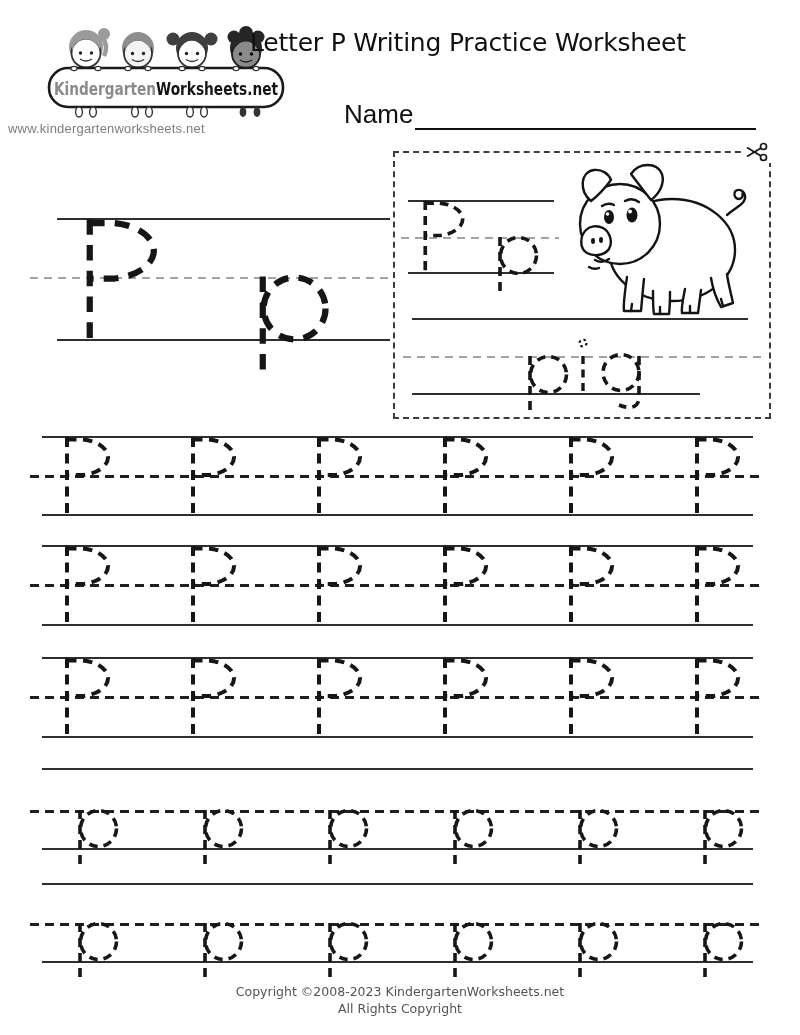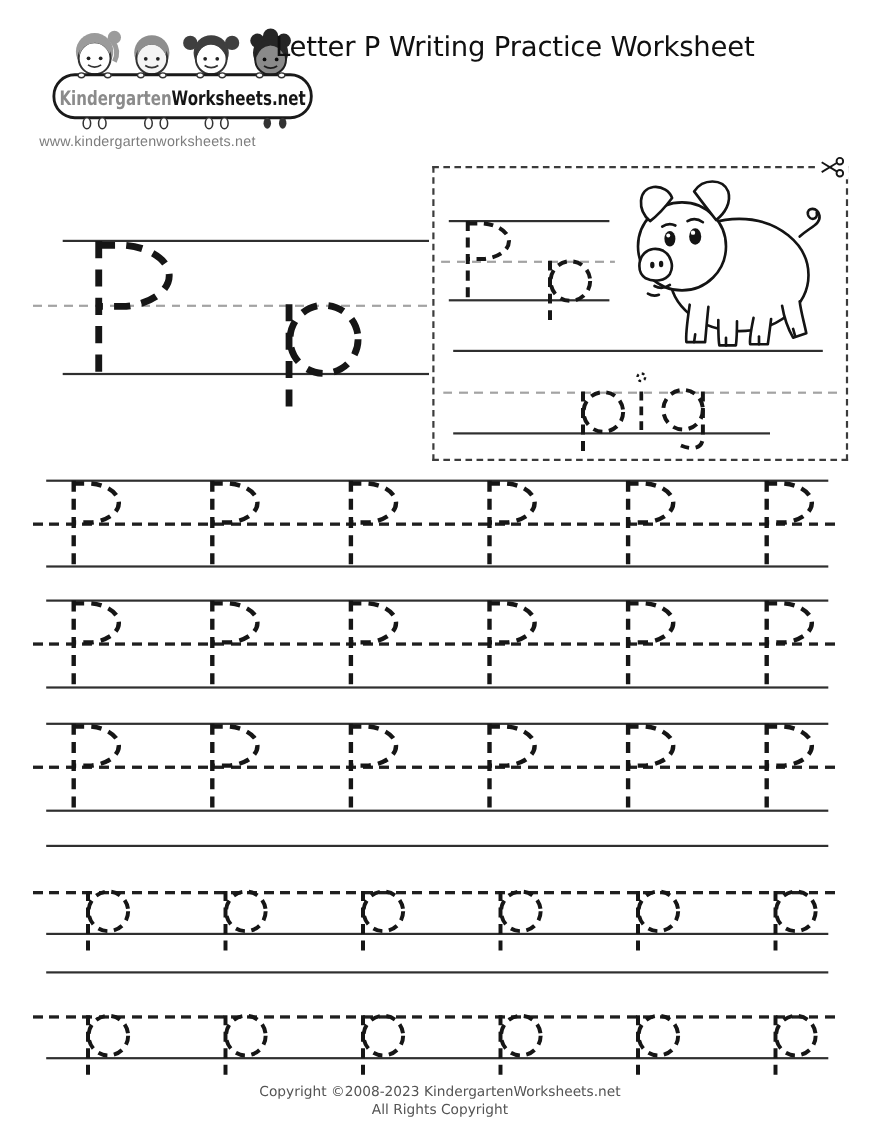--- a/index.html
+++ b/index.html
@@ -6,21 +6,21 @@
   .sheet{position:relative;width:800px;height:1035px;background:#fff;font-family:"DejaVu Sans",sans-serif;overflow:hidden;}
   .abs{position:absolute;}
   .solid-line{position:absolute;height:2px;background:#2f2f2f;}
   .dash-line{position:absolute;height:3px;background:repeating-linear-gradient(90deg,#1f1f1f 0 9px,transparent 9px 15px);}
   .dash-gray{position:absolute;height:2px;background:repeating-linear-gradient(90deg,#a3a3a3 0 8px,transparent 8px 14px);}
   .title{position:absolute;left:250px;top:28px;width:520px;text-align:left;font-size:25px;color:#101010;letter-spacing:-0.2px;white-space:nowrap;}
   .name-row{position:absolute;left:344px;top:96px;width:412px;display:flex;align-items:flex-end;}
   .name-label{font-family:"Liberation Sans",sans-serif;font-size:26px;color:#101010;}
   .name-line{flex:1;border-bottom:2.5px solid #101010;height:32px;margin-left:2px;}
   .logo-wrap{position:absolute;left:2px;top:22px;width:240px;margin-left:44px;}
-  .url{position:absolute;left:8px;top:121px;width:252px;text-align:center;font-size:13px;color:#7d7d7d;font-family:"Liberation Sans",sans-serif;letter-spacing:.2px;}
+  .url{position:absolute;left:8px;top:121px;width:252px;font-size:13px;color:#7d7d7d;font-family:"Liberation Sans",sans-serif;letter-spacing:.2px;}
   .card{position:absolute;left:393px;top:151px;width:374px;height:264px;border:2px dashed #3c3c3c;}
   .scissors{position:absolute;left:348px;top:-12px;background:#fff;padding:0 2px;}
   .trace-row{position:absolute;display:flex;}
   .trace-row.upper{left:57px;gap:66px;}
   .trace-row.lower{left:72px;gap:75px;}
   .footer{position:absolute;left:0;top:983px;width:800px;text-align:center;font-size:12.5px;color:#545454;line-height:17px;font-family:"DejaVu Sans",sans-serif;}
   svg{display:block;}
   .defs-holder{position:absolute;width:0;height:0;overflow:hidden;}
 </style>
 </head>
@@ -118,20 +118,24 @@
         <ellipse cx="197" cy="90" rx="3.4" ry="5" fill="#333"></ellipse>
         <ellipse cx="211" cy="90" rx="3.4" ry="5" fill="#333"></ellipse>
       </g>
       <text x="120" y="73" text-anchor="middle" font-size="18" font-weight="bold" font-family="DejaVu Sans, sans-serif"><tspan fill="#8b8b8b" textLength="102" lengthAdjust="spacingAndGlyphs">Kindergarten</tspan><tspan fill="#151515" textLength="122" lengthAdjust="spacingAndGlyphs">Worksheets.net</tspan></text>
     </svg>
   </div>
   <div class="url">www.kindergartenworksheets.net</div>
 
   <h1 class="title" style="margin:0;font-weight:normal;">Letter P Writing Practice Worksheet</h1>
 
+  <div class="name-row">
+    <span class="name-label">Name</span>
+    <span class="name-line"></span>
+  </div>
 
   <div class="solid-line" style="left:57px;top:218px;width:333px;"></div>
   <div class="dash-gray" style="left:30px;top:277px;width:362px;"></div>
   <div class="solid-line" style="left:57px;top:339px;width:333px;"></div>
   <svg class="abs" style="left:74px;top:216px;" width="94" height="125" viewBox="0 0 60 80">
       <use href="#glyph-upper"></use>
     </svg>
   <svg class="abs" style="left:249px;top:273px;" width="86" height="107" viewBox="0 0 50 62">
       <use href="#glyph-lower"></use>
     </svg>

